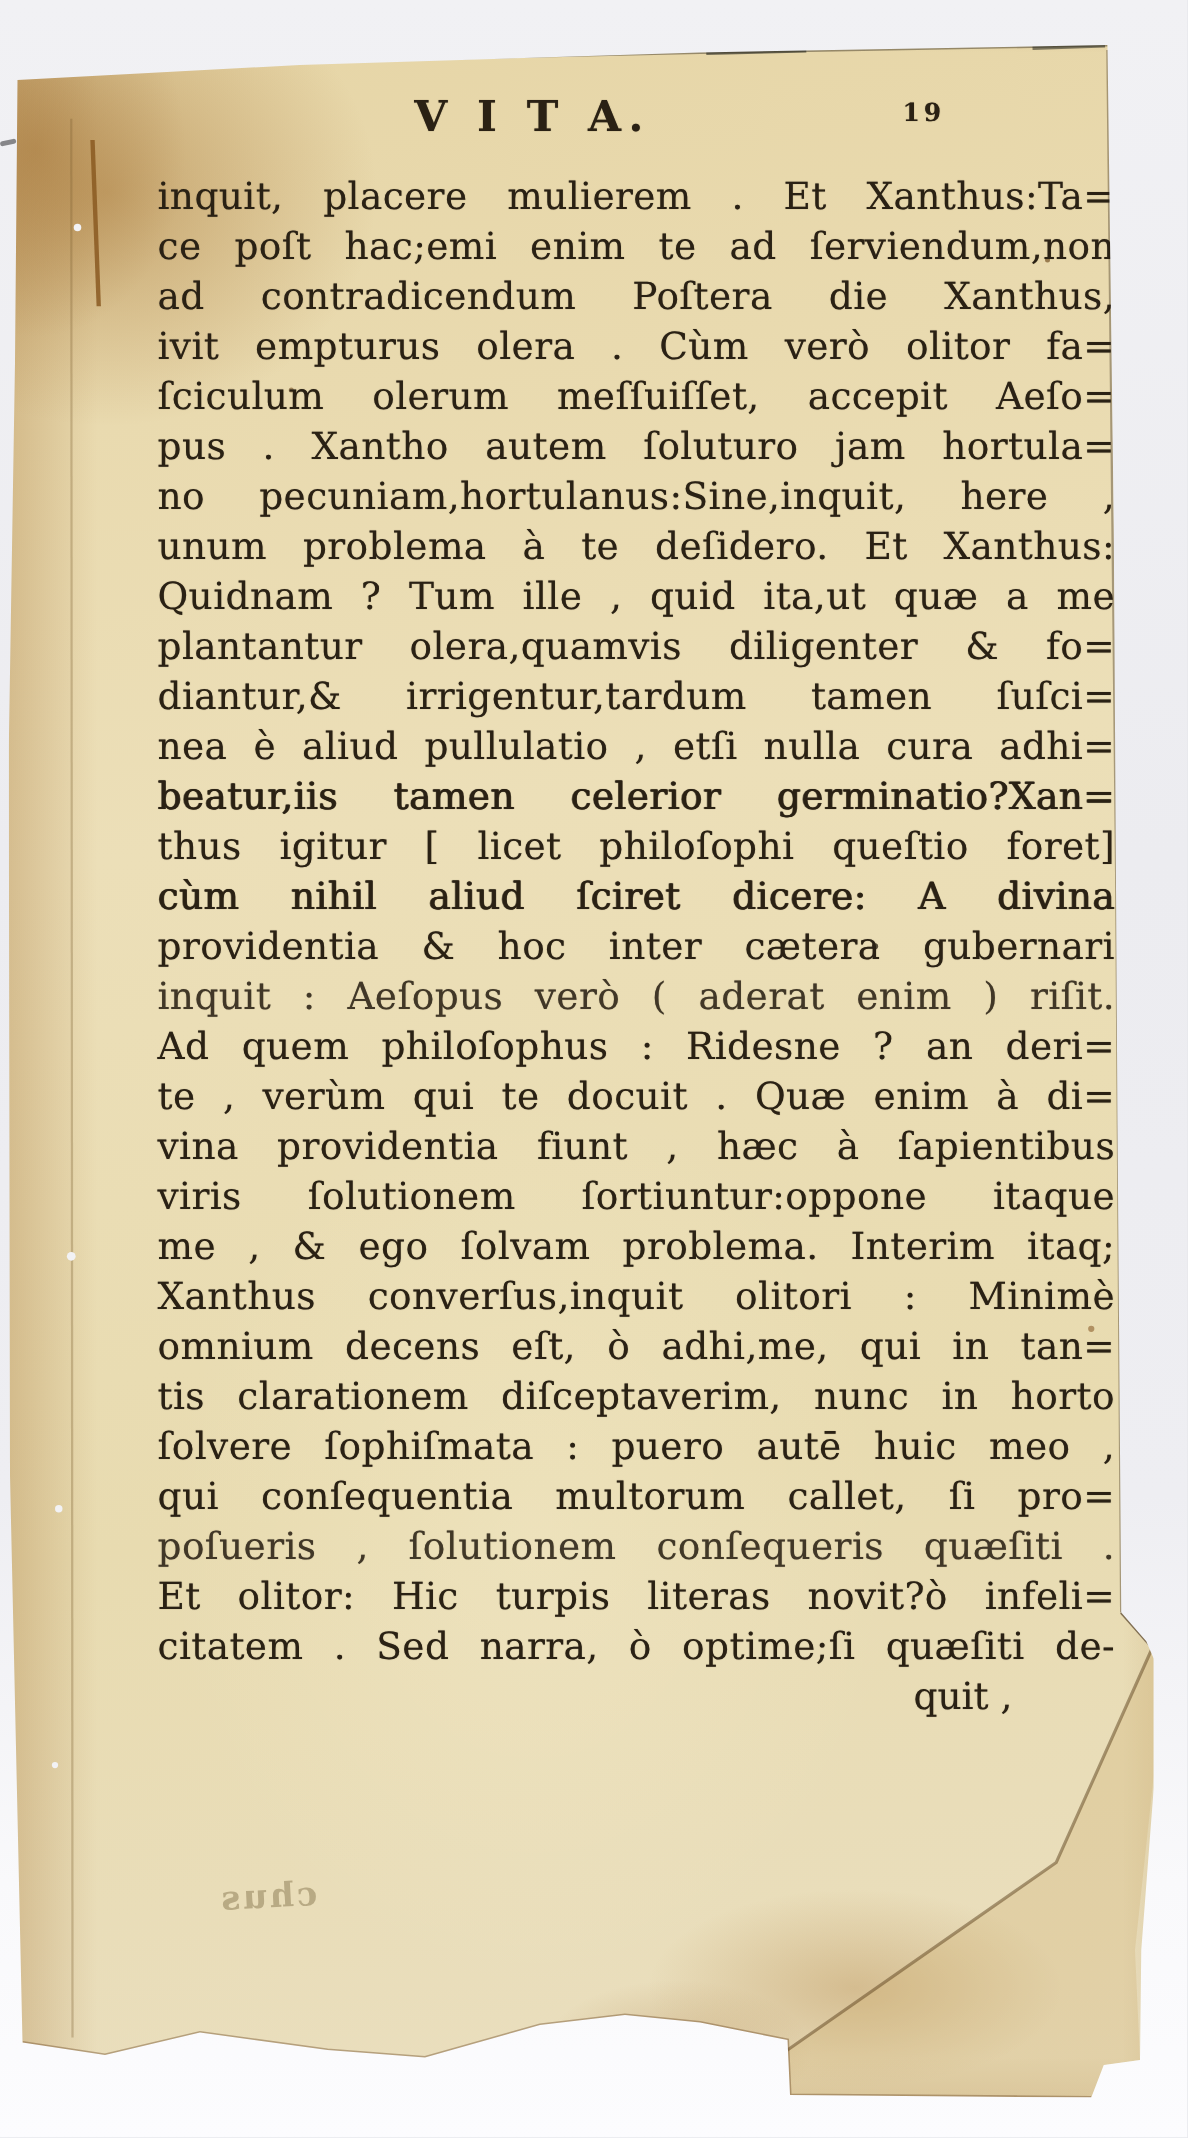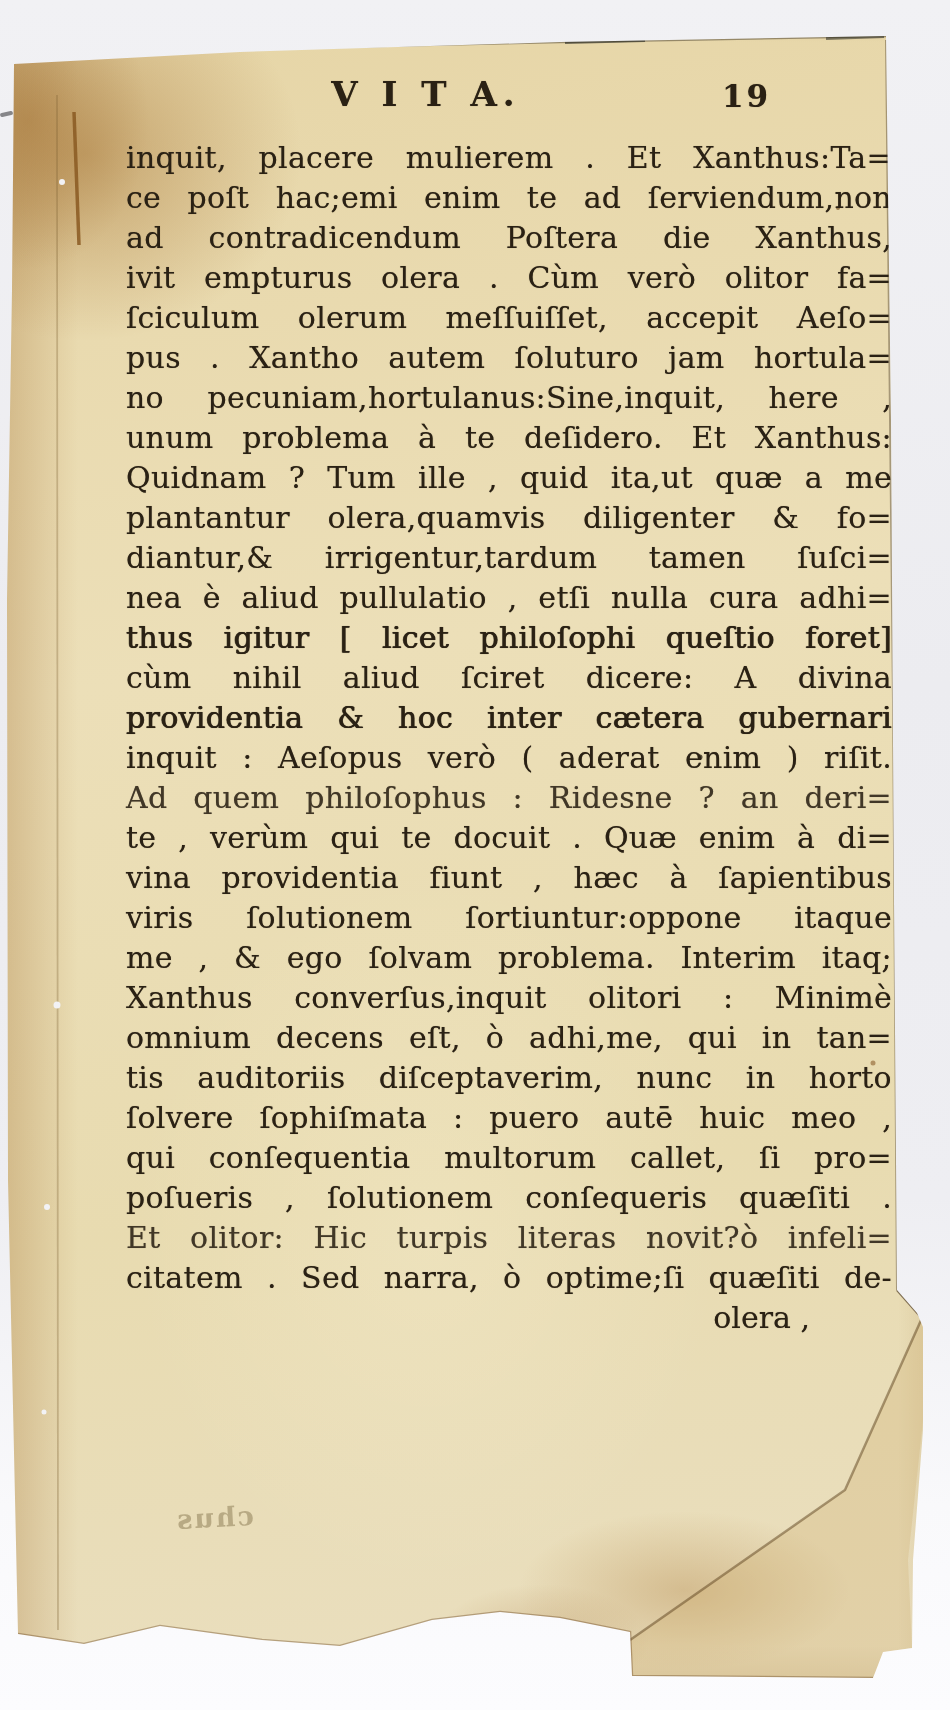--- a/index.html
+++ b/index.html
@@ -34,21 +34,21 @@
   }
   .detail-svg{position:absolute;inset:0;pointer-events:none;}
   .textblock{position:absolute;left:126px;top:70px;width:766px;color:#2a2114;}
   .header{position:relative;height:65px;text-align:center;}
   .title{
     position:absolute;left:300px;top:4px;transform:translateX(-50%);
     font-size:34px;font-weight:bold;letter-spacing:6px;white-space:nowrap;
     text-shadow:0 0 .8px rgba(40,30,15,.6);
   }
   .pageno{
-    position:absolute;left:596px;top:8px;font-size:31px;font-weight:bold;
+    position:absolute;left:596px;top:8px;font-size:20px;font-weight:bold;
     letter-spacing:3px;text-shadow:0 0 .8px rgba(40,30,15,.55);
   }
   .lines{margin-top:3px;font-size:30px;line-height:40px;}
   .line{
     text-align:justify;text-align-last:justify;letter-spacing:.3px;
     text-shadow:0 0 .7px rgba(42,33,20,.55);
   }
   
   .line:nth-child(13),.line:nth-child(15),.line:nth-child(34){
     text-shadow:.5px 0 0 rgba(42,33,20,.85),-.5px 0 0 rgba(42,33,20,.6),0 0 .8px rgba(42,33,20,.6);
@@ -116,36 +116,37 @@
           <div class="line">ad contradicendum Poſtera die Xanthus,</div>
           <div class="line">ivit empturus olera . Cùm verò olitor fa=</div>
           <div class="line">ſciculum olerum meſſuiſſet, accepit Aeſo=</div>
           <div class="line">pus . Xantho autem ſoluturo jam hortula=</div>
           <div class="line">no pecuniam,hortulanus:Sine,inquit, here ,</div>
           <div class="line">unum problema à te deſidero. Et Xanthus:</div>
           <div class="line">Quidnam ? Tum ille , quid ita,ut quæ a me</div>
           <div class="line">plantantur olera,quamvis diligenter &amp; fo=</div>
           <div class="line">diantur,&amp; irrigentur,tardum tamen ſuſci=</div>
           <div class="line">nea è aliud pullulatio , etſi nulla cura adhi=</div>
+          <div class="line">beatur,iis tamen celerior germinatio?Xan=</div>
           <div class="line">thus igitur [ licet philoſophi queſtio foret]</div>
           <div class="line">cùm nihil aliud ſciret dicere: A divina</div>
           <div class="line">providentia &amp; hoc inter cætera gubernari</div>
           <div class="line">inquit : Aeſopus verò ( aderat enim ) riſit.</div>
           <div class="line">Ad quem philoſophus : Ridesne ? an deri=</div>
           <div class="line">te , verùm qui te docuit . Quæ enim à di=</div>
           <div class="line">vina providentia fiunt , hæc à ſapientibus</div>
           <div class="line">viris ſolutionem ſortiuntur:oppone itaque</div>
           <div class="line">me , &amp; ego ſolvam problema. Interim itaq;</div>
           <div class="line">Xanthus converſus,inquit olitori : Minimè</div>
           <div class="line">omnium decens eſt, ò adhi,me, qui in tan=</div>
-          <div class="line">tis auditoriis diſceptaverim, nunc in horto</div>
+          <div class="line">tis clarationem diſceptaverim, nunc in horto</div>
           <div class="line">ſolvere ſophiſmata : puero autē huic meo ,</div>
           <div class="line">qui conſequentia multorum callet, ſi pro=</div>
           <div class="line">poſueris , ſolutionem conſequeris quæſiti .</div>
           <div class="line">Et olitor: Hic turpis literas novit?ò infeli=</div>
           <div class="line">citatem . Sed narra, ò optime;ſi quæſiti de-</div>
         </div>
-      <div class="catchword-row">olera ,</div>
+      <div class="catchword-row">quit ,</div>
     </div>
 
     <span class="show-through">chus</span>
   </div>
 </div>
 
 </body></html>

